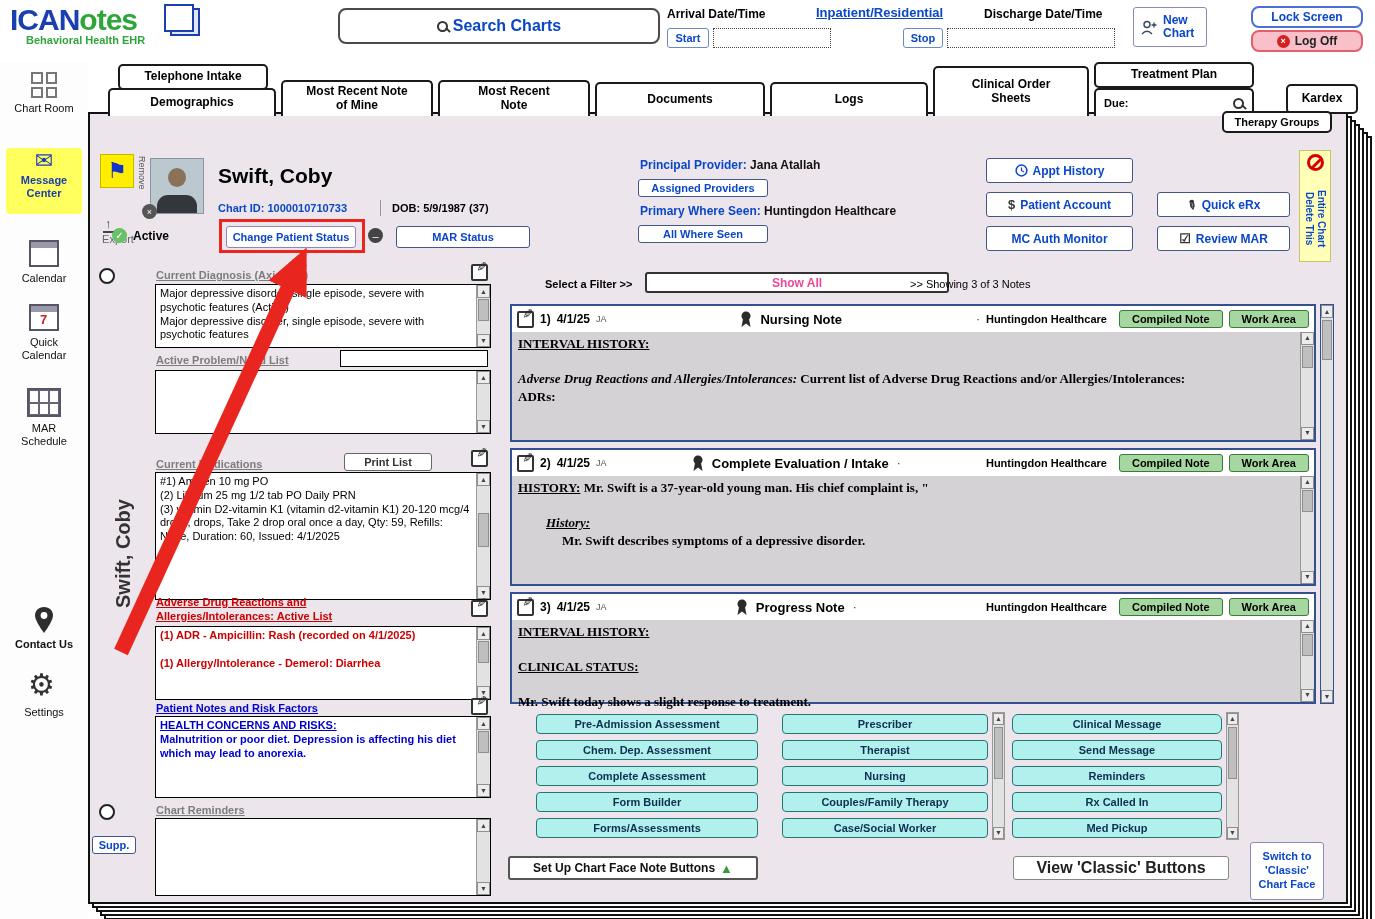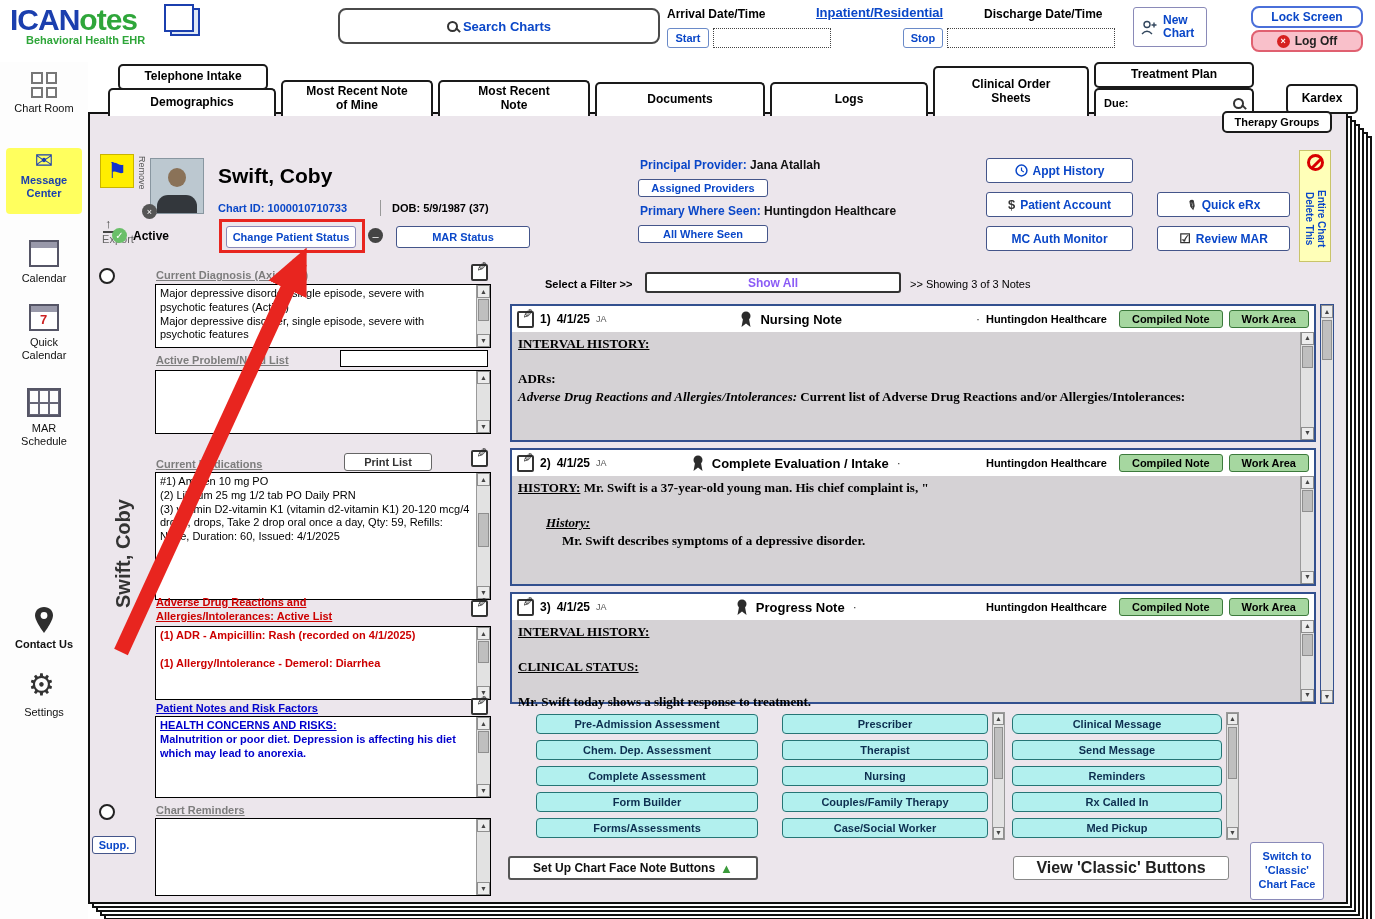--- a/index.html
+++ b/index.html
@@ -99,21 +99,21 @@
     <div style="font-size:30px;font-weight:bold;letter-spacing:-1px;">
       <span style="color:#1b3fae;">ICAN</span><span style="color:#2fa63a;">otes</span>
     </div>
     <div style="color:#2fa63a;font-size:11px;font-weight:bold;margin-top:-3px;margin-left:16px;">Behavioral Health EHR</div>
   </div>
   <div class="abs" style="left:162px;top:4px;width:42px;height:36px;z-index:3;">
     <div class="abs" style="left:8px;top:4px;width:30px;height:28px;background:#dfe8f4;border:2px solid #1b3fae;"></div>
     <div class="abs" style="left:2px;top:0;width:30px;height:28px;background:#fff;border:2px solid #1b3fae;"></div>
   </div>
 
-  <div class="btn" style="left:338px;top:8px;width:322px;height:36px;border:2px solid #4a4a4a;border-radius:8px;font-size:13px;">
+  <div class="btn" style="left:338px;top:8px;width:322px;height:36px;border:2px solid #4a4a4a;border-radius:8px;font-size:16px;">
     <span class="mag"></span>
     <span>Search Charts</span>
   </div>
 
   <div class="abs b" style="left:667px;top:7px;font-size:12px;">Arrival Date/Time</div>
   <div class="btn" style="left:667px;top:28px;width:42px;height:20px;border-color:#6a8ac8;">
     <span>Start</span>
   </div>
   <input class="dotted" style="left: 713px; top: 28px; width: 118px; height: 20px;">
 
@@ -393,21 +393,21 @@
     <div class="vsb">
       <span class="a up">▲</span>
       <span class="a dn">▼</span>
     </div>
   </div>
   <div class="btn" style="left:92px;top:836px;width:44px;height:18px;border-color:#44558a;z-index:2;">
     <span>Supp.</span>
   </div>
 
   <div class="abs b" style="left:545px;top:278px;font-size:11px;z-index:2;">Select a Filter &gt;&gt;</div>
-  <div class="btn" style="left:645px;top:272px;width:256px;height:21px;border:2px solid #333;color:#8b5cf6;font-size:12px;z-index:2;">
+  <div class="btn" style="left:645px;top:272px;width:304px;height:21px;border:2px solid #333;color:#ec4899;font-size:12px;z-index:2;">
     <span>Show All</span>
   </div>
   <div class="abs" style="left:910px;top:278px;font-size:11px;z-index:2;">&gt;&gt; Showing 3 of 3 Notes</div>
 
   <div class="note" style="left:510px;top:304px;width:806px;height:138px;">
     <div class="note-hd">
       <span class="edit-ic" style="position:relative;left:0;top:0;flex:none;">
           <i>✎</i>
         </span>
       <span class="num">1)</span>
@@ -421,22 +421,22 @@
         <span class="ttl">Nursing Note</span>
       </span>
       <span class="sep">·</span>
       <span class="loc">Huntingdon Healthcare</span>
       <button class="gbtn">Compiled Note</button>
       <button class="gbtn">Work Area</button>
     </div>
     <div class="note-bd">
       <div><span class="u">INTERVAL HISTORY:</span></div>
       <div>&nbsp;</div>
+      <div><span class="it">Adverse Drug Reactions and Allergies/Intolerances:</span><span>  Current list of Adverse Drug Reactions and/or Allergies/Intolerances:</span></div>
       <div><span>ADRs:</span></div>
-      <div><span class="it">Adverse Drug Reactions and Allergies/Intolerances:</span><span>  Current list of Adverse Drug Reactions and/or Allergies/Intolerances:</span></div>
       <div class="vsb">
         <span class="a up">▲</span>
         <span class="thumb" style="top:14px;"></span>
         <span class="a dn">▼</span>
       </div>
     </div>
   </div>
 
   <div class="note" style="left:510px;top:448px;width:806px;height:138px;">
     <div class="note-hd">

